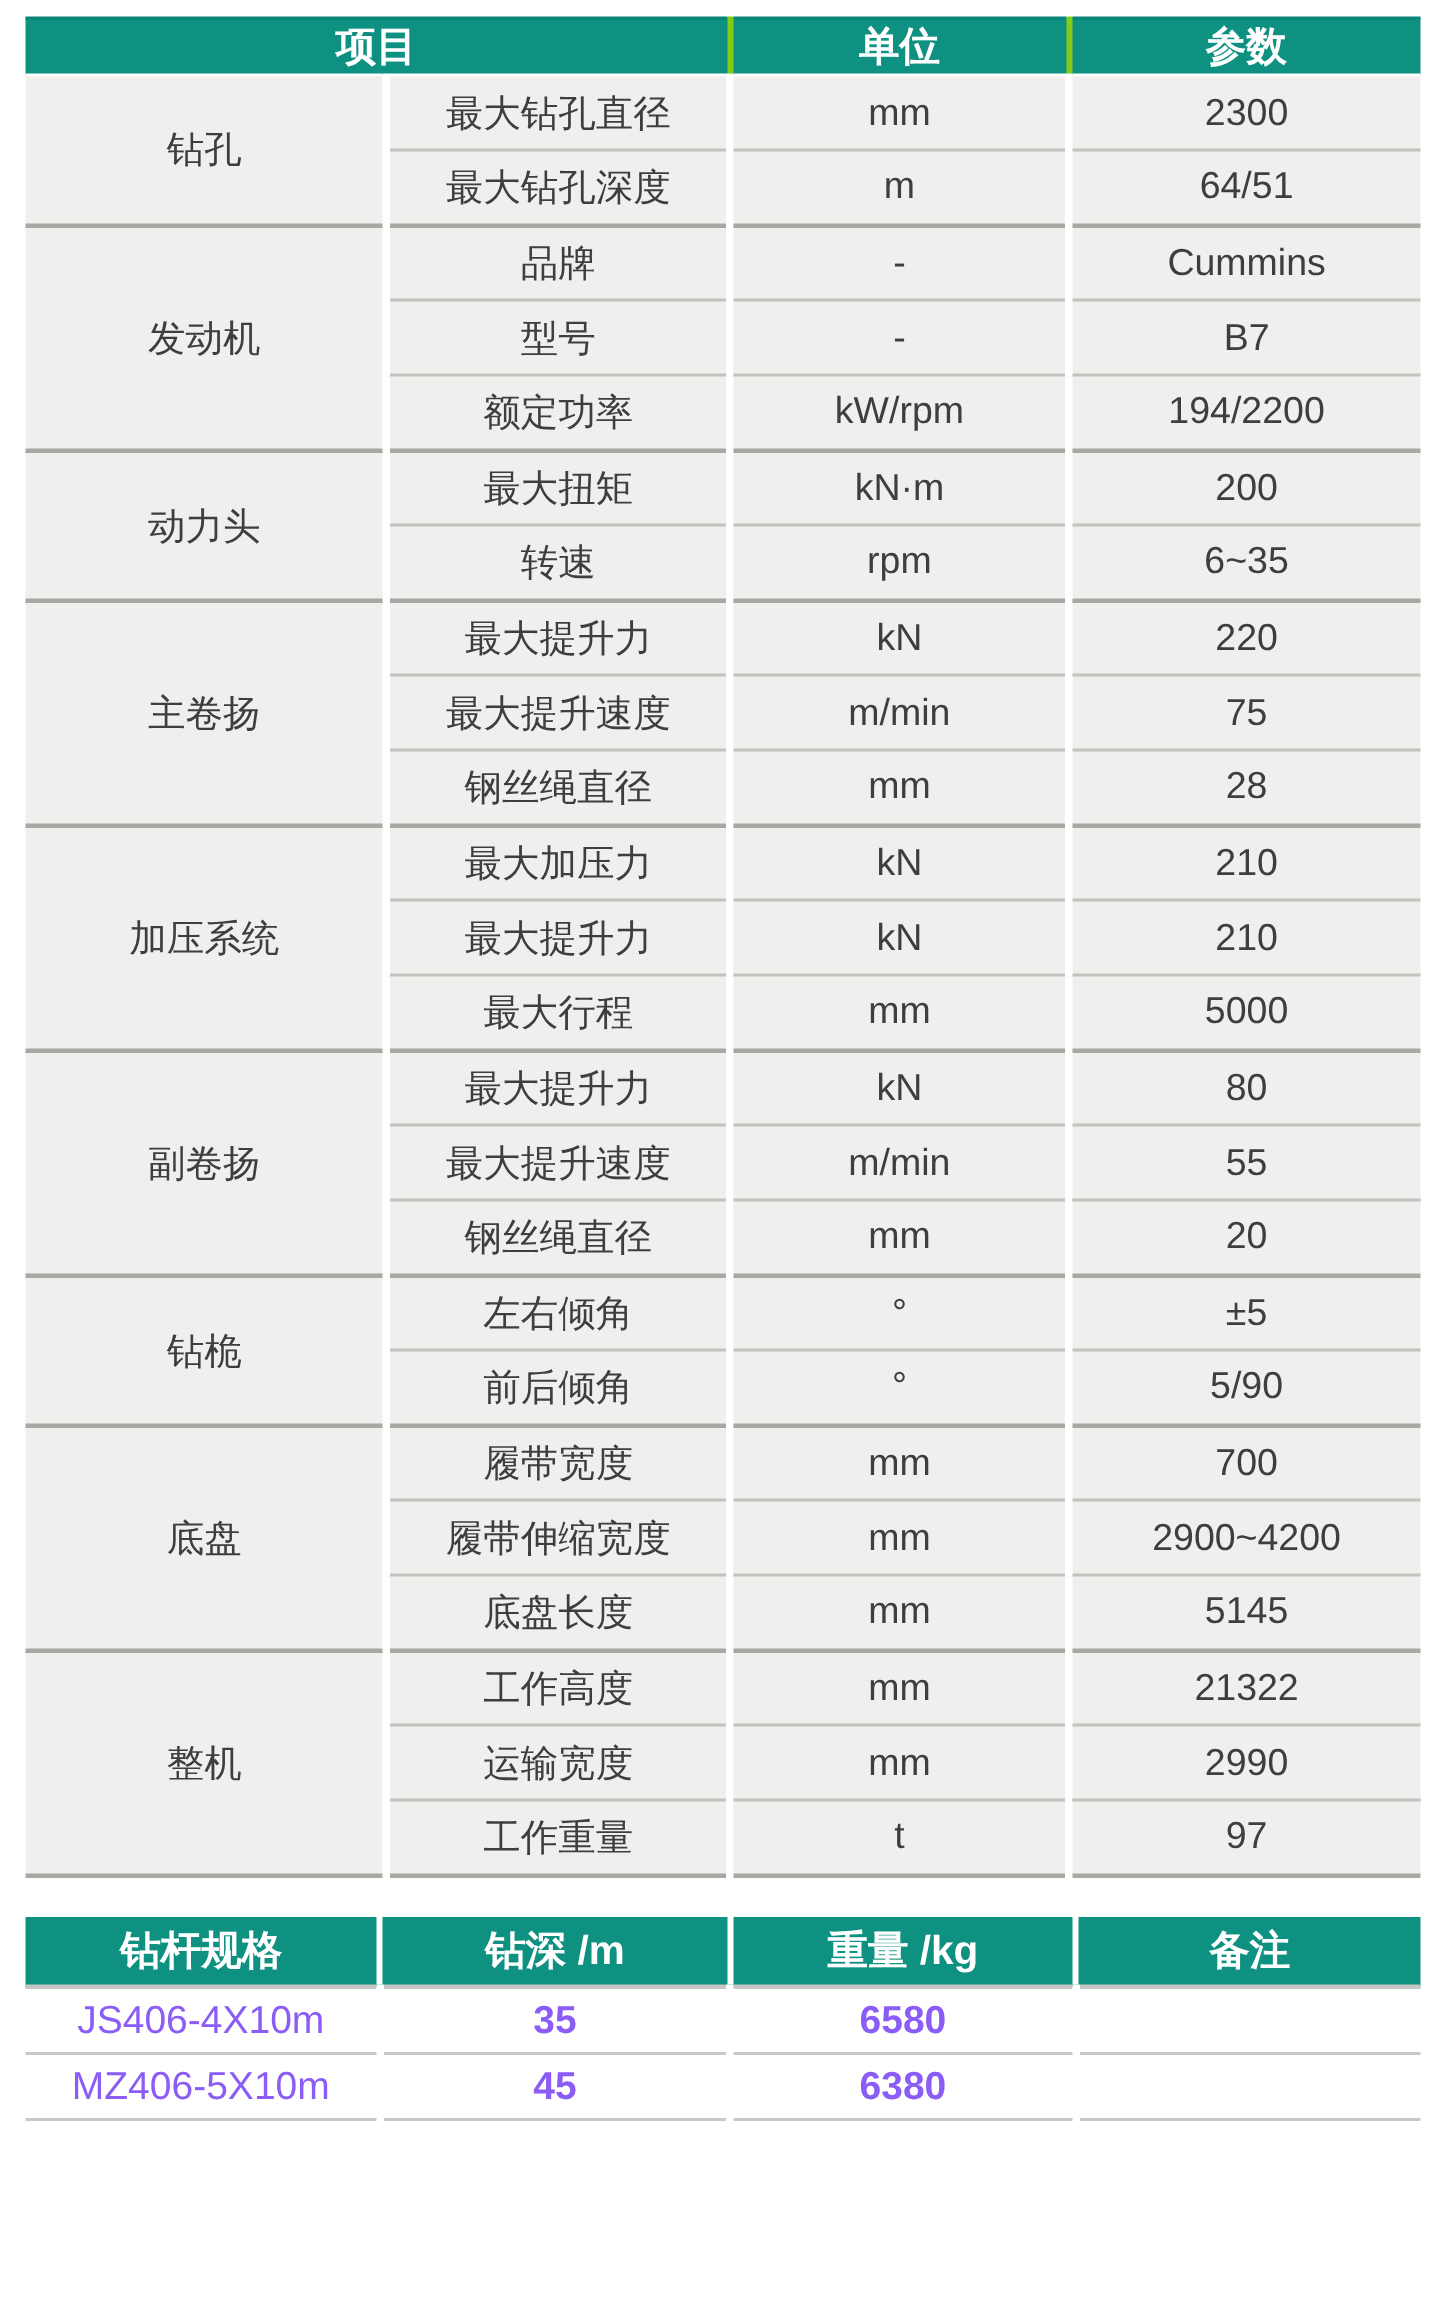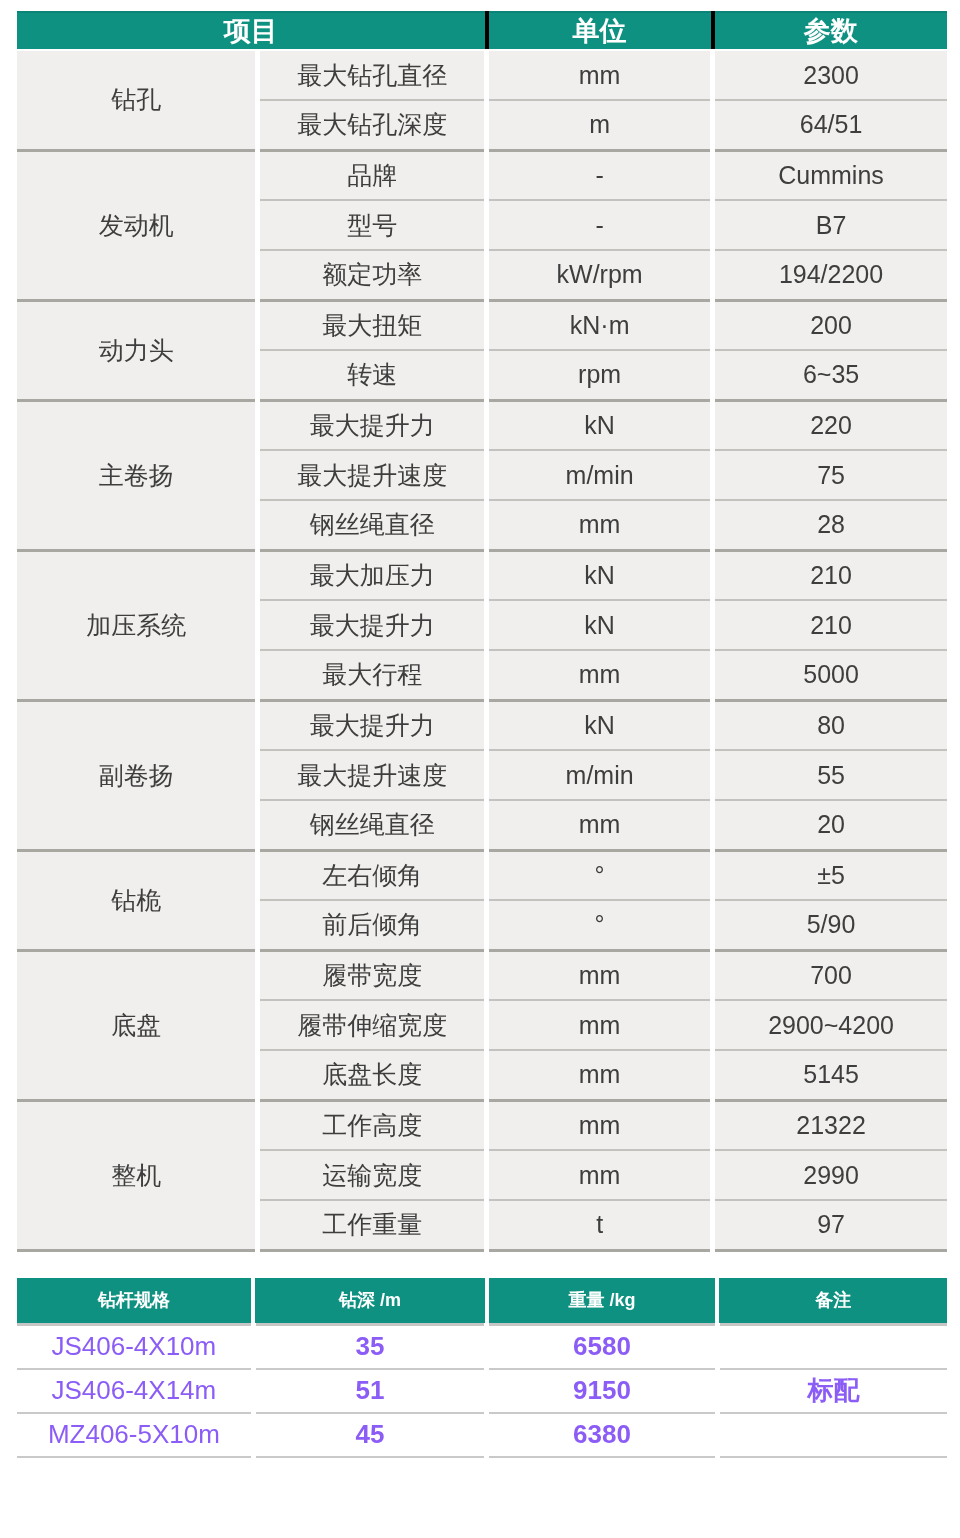--- a/index.html
+++ b/index.html
@@ -27,41 +27,41 @@
     background: #0e9181;
     color: #ffffff;
     font-weight: 700;
     font-size: 27px;
     height: 37px;
     text-align: center;
     vertical-align: middle;
     border-top: 2px solid #0b8478;
     border-bottom: 2px solid #ffffff;
   }
-  table.spec th + th { border-left: 4px solid #000000; }
+  table.spec th + th { border-left: 4px solid #84cc16; }
   table.spec td {
     background: #f0efed;
     color: #3e3e3e;
     font-size: 25px;
     height: 50px;
     text-align: center;
     vertical-align: middle;
     border-top: 2px solid #c4c2be;
   }
   table.spec td.col-sep { border-left: 5px solid #ffffff; }
   table.spec tr.group-start td { border-top: 3px solid #a9a7a2; }
   table.spec tr.first-row td { border-top: 0; }
 
   
   .table-gap { height: 26px; }
   table.pipe th {
     background: #0e9181;
     color: #ffffff;
     font-weight: 700;
-    font-size: 18px;
+    font-size: 27px;
     height: 47px;
     text-align: center;
     vertical-align: middle;
     border-bottom: 3px solid #c6c6c6;
   }
   table.pipe th + th { border-left: 4px solid #ffffff; text-align: center; }
   table.pipe td {
     background: #ffffff;
     color: #8b5cf6;
     font-size: 26px;
@@ -242,26 +242,20 @@
       </tr>
     </thead>
     <tbody>
         <tr>
           <td>JS406-4X10m</td>
           <td>35</td>
           <td>6580</td>
           <td></td>
         </tr>
         <tr>
-          <td>JS406-4X14m</td>
-          <td>51</td>
-          <td>9150</td>
-          <td>标配</td>
-        </tr>
-        <tr>
           <td>MZ406-5X10m</td>
           <td>45</td>
           <td>6380</td>
           <td></td>
         </tr>
       </tbody>
   </table>
 
 </div>
 

